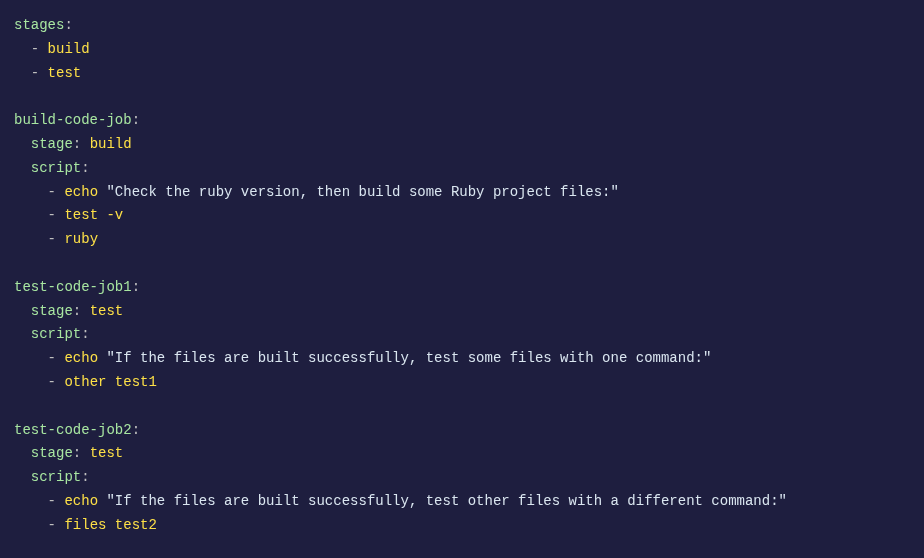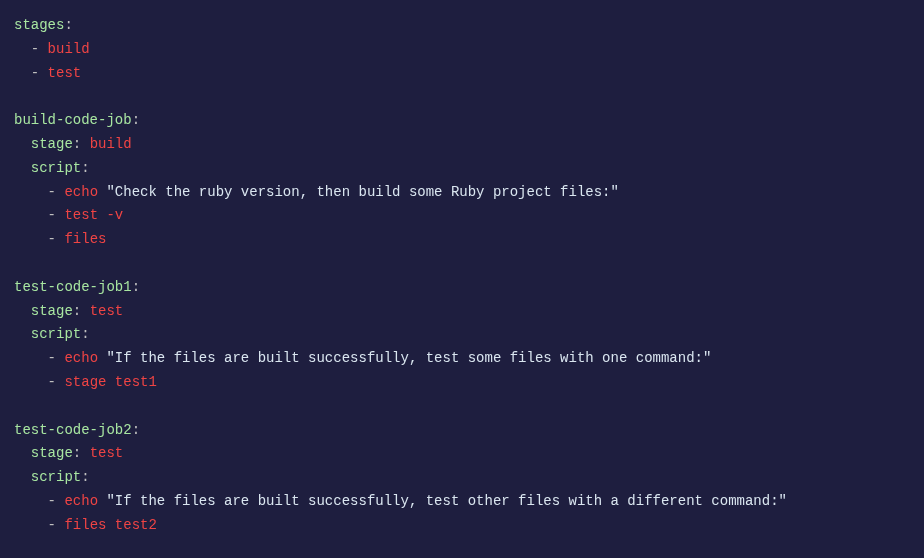--- a/index.html
+++ b/index.html
@@ -22,46 +22,46 @@
       white-space: pre;
     }
     .key {
       color: #a8e6a1;
       text-align: right;
     }
     .punct {
       color: #c0c0c0;
     }
     .value {
-      color: #ef4444;
+      color: #fde047;
     }
     .string {
       color: #dae6f0;
     }
     .dash {
       color: #c0c0c0;
     }
   </style>
 </head>
 <body>
 
 <div class="code-block"><span class="key">stages</span><span class="punct">:</span>
 <span class="dash">  - </span><span class="value">build</span>
 <span class="dash">  - </span><span class="value">test</span>
 
 <span class="key">build-code-job</span><span class="punct">:</span>
 <span>  </span><span class="key">stage</span><span class="punct">: </span><span class="value">build</span>
 <span>  </span><span class="key">script</span><span class="punct">:</span>
 <span class="dash">    - </span><span class="value">echo </span><span class="string">"Check the ruby version, then build some Ruby project files:"</span>
 <span class="dash">    - </span><span class="value">test -v</span>
-<span class="dash">    - </span><span class="value">files</span>
+<span class="dash">    - </span><span class="value">ruby</span>
 
 <span class="key">test-code-job1</span><span class="punct">:</span>
 <span>  </span><span class="key">stage</span><span class="punct">: </span><span class="value">test</span>
 <span>  </span><span class="key">script</span><span class="punct">:</span>
 <span class="dash">    - </span><span class="value">echo </span><span class="string">"If the files are built successfully, test some files with one command:"</span>
-<span class="dash">    - </span><span class="value">stage test1</span>
+<span class="dash">    - </span><span class="value">other test1</span>
 
 <span class="key">test-code-job2</span><span class="punct">:</span>
 <span>  </span><span class="key">stage</span><span class="punct">: </span><span class="value">test</span>
 <span>  </span><span class="key">script</span><span class="punct">:</span>
 <span class="dash">    - </span><span class="value">echo </span><span class="string">"If the files are built successfully, test other files with a different command:"</span>
 <span class="dash">    - </span><span class="value">files test2</span></div>
 
 </body></html>

